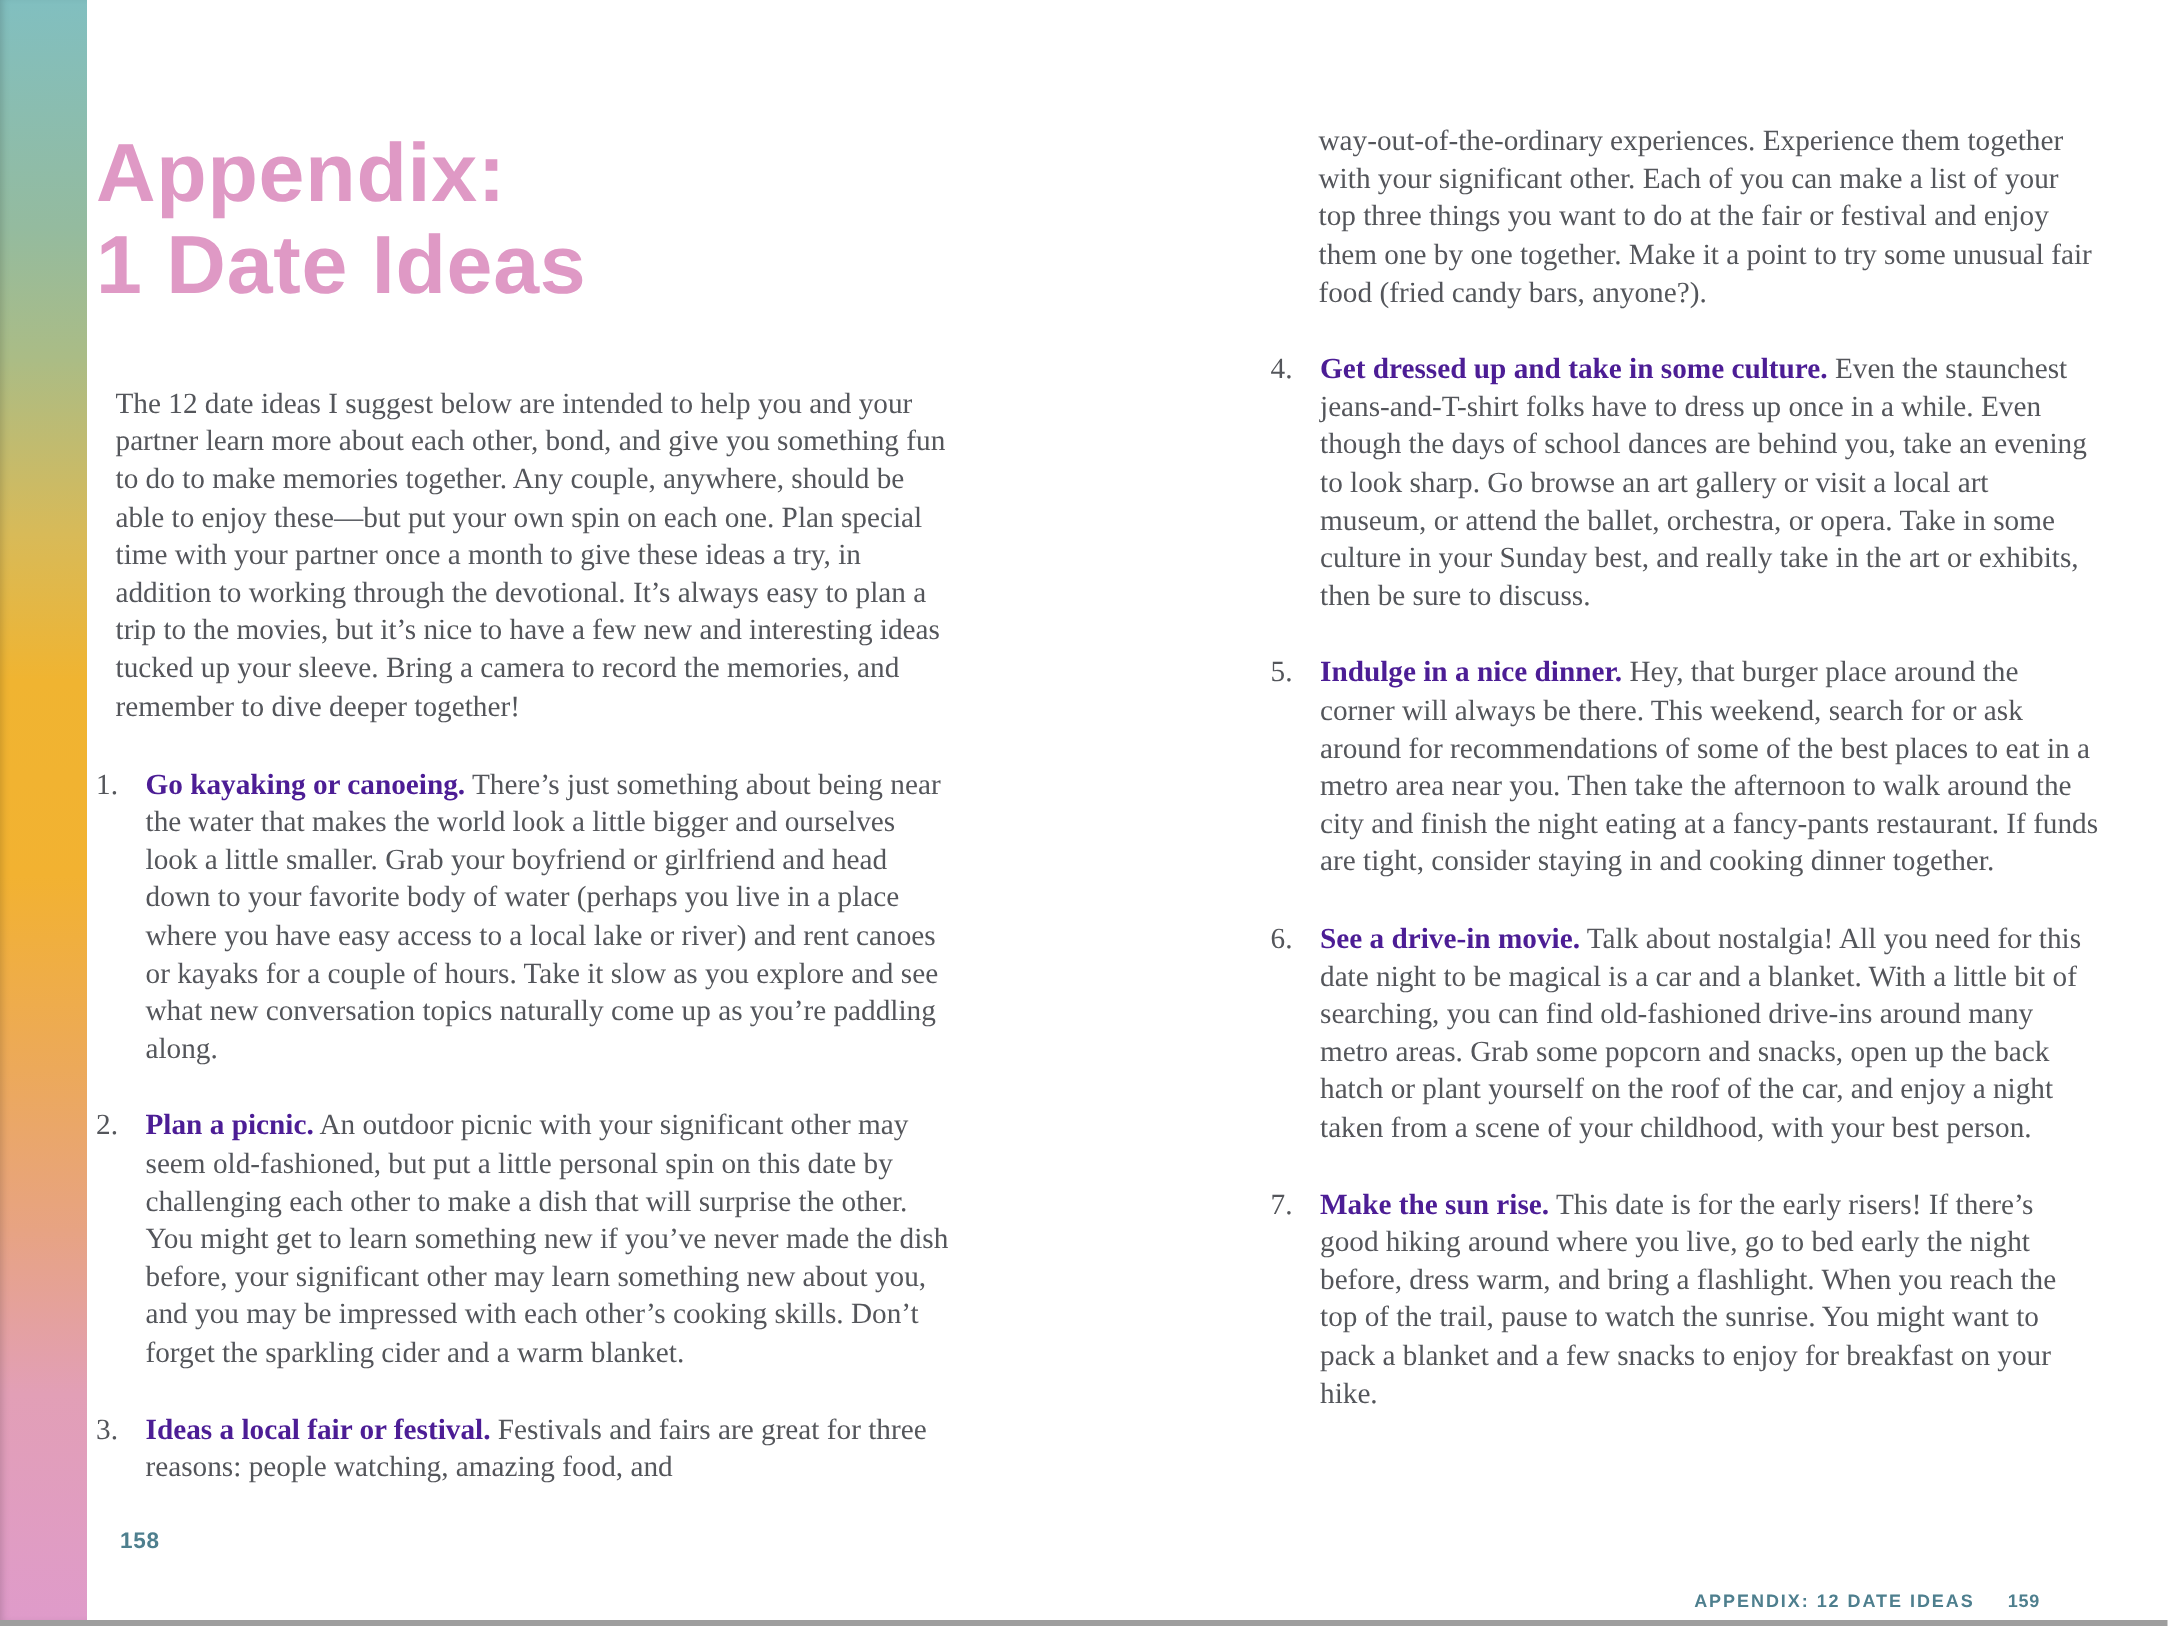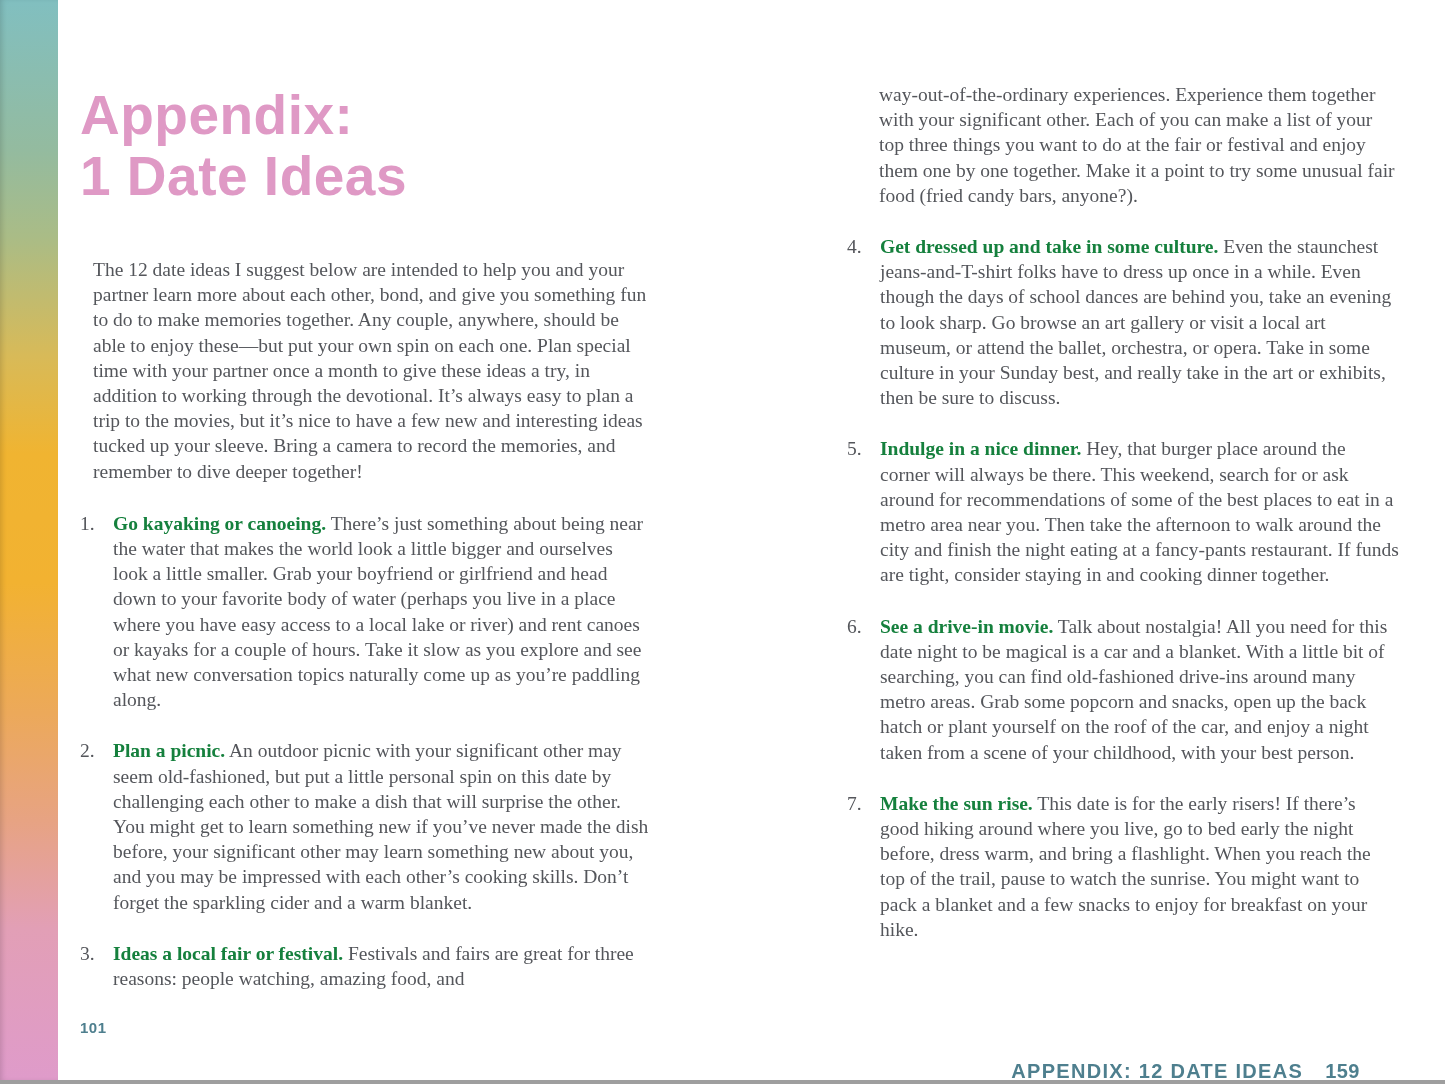--- a/index.html
+++ b/index.html
@@ -28,21 +28,21 @@
     box-shadow: inset 4px 0 6px -3px rgba(0,0,0,0.18);
   }
 
   .bottom-edge {
     position: absolute; left: 0; bottom: 0;
     width: 100%; height: 4px;
     background: #9e9e9e;
   }
 
   .left-col {
-    position: absolute; left: 80px; top: 85px; width: 570px;
+    position: absolute; left: 64px; top: 85px; width: 570px;
   }
   .right-col {
     position: absolute; left: 847px; top: 82px; width: 552px;
   }
 
   .page-title {
     font-family: "Liberation Sans", sans-serif;
     font-weight: 700;
     font-size: 55px;
     line-height: 61px;
@@ -66,40 +66,40 @@
     margin-top: 26px;
   }
   .idea-item .num {
     flex: none;
     width: 33px;
     color: #54565b;
   }
   .idea-item .content { flex: 1; }
   .idea-item strong {
     font-weight: 700;
-    color: #15803d;
+    color: #4c1d95;
   }
 
   .continuation {
     margin: 0 0 0 32px;
     width: 518px;
   }
 
   .footer-left {
     position: absolute; left: 80px; top: 1019px;
     font-family: "Liberation Sans", sans-serif;
     font-size: 15px; font-weight: 700;
     letter-spacing: 0.5px;
     color: #4e7f8e;
   }
   .footer-right {
     position: absolute; right: 85px; top: 1019px;
     display: flex; gap: 22px; align-items: baseline;
     font-family: "Liberation Sans", sans-serif;
-    font-size: 20px; font-weight: 700;
+    font-size: 12px; font-weight: 700;
     color: #4e7f8e;
   }
   .footer-right .label { letter-spacing: 1.3px; }
   .footer-right .pagenum { letter-spacing: 0.5px; margin-top: 41px; }
 </style>
 </head>
 <body>
 
 <div class="gradient-strip"></div>
 
@@ -141,20 +141,20 @@
     <span class="num">6.</span>
     <div class="content"><strong>See a drive-in movie.</strong> <span>Talk about nostalgia! All you need for this date night to be magical is a car and a blanket. With a little bit of searching, you can find old-fashioned drive-ins around many metro areas. Grab some popcorn and snacks, open up the back hatch or plant yourself on the roof of the car, and enjoy a night taken from a scene of your childhood, with your best person.</span></div>
   </div>
 
   <div class="body-text idea-item">
     <span class="num">7.</span>
     <div class="content"><strong>Make the sun rise.</strong> <span>This date is for the early risers! If there’s good hiking around where you live, go to bed early the night before, dress warm, and bring a flashlight. When you reach the top of the trail, pause to watch the sunrise. You might want to pack a blanket and a few snacks to enjoy for breakfast on your hike.</span></div>
   </div>
 </div>
 
-<div class="footer-left">101</div>
+<div class="footer-left">158</div>
 
 <div class="footer-right">
   <span class="label">APPENDIX: 12 DATE IDEAS</span>
   <span class="pagenum">159</span>
 </div>
 
 <div class="bottom-edge"></div>
 
 </body></html>

